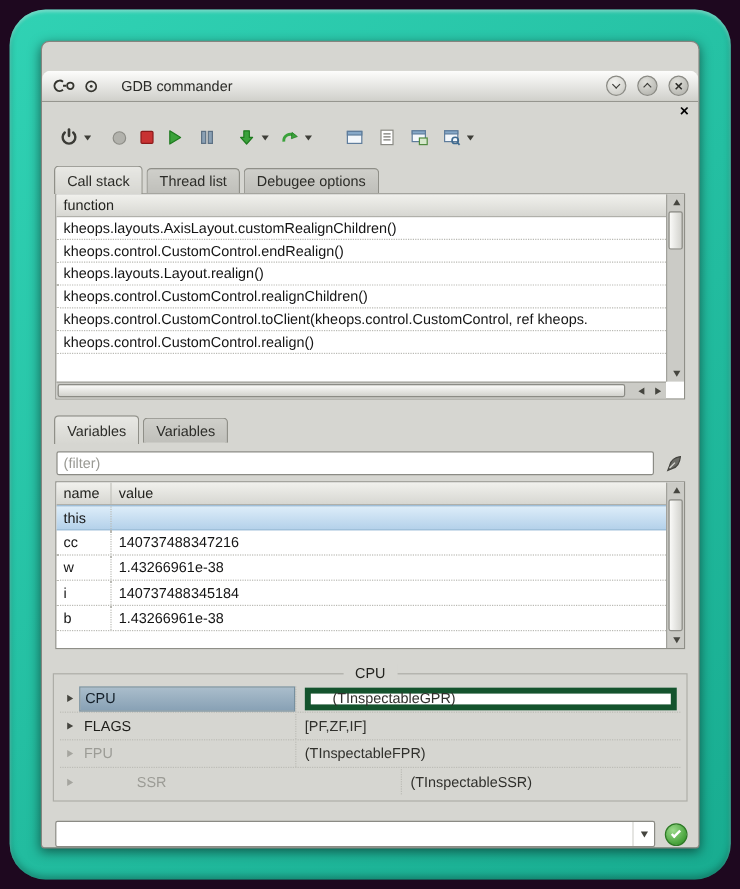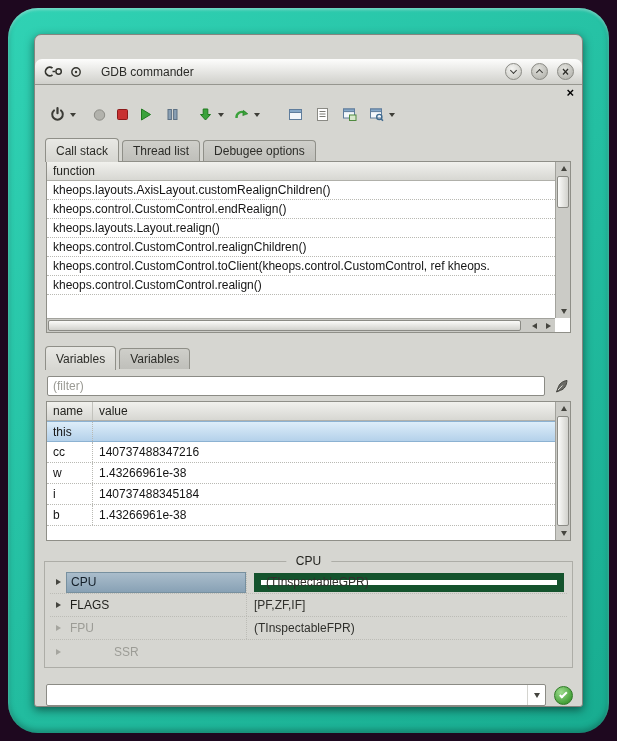--- a/index.html
+++ b/index.html
@@ -89,22 +89,22 @@
   .cpu-group{margin:20px 9px 0;border:1px solid #adada7;position:relative;padding:9px 5px 4px;}
   .cpu-legend{position:absolute;top:-8px;left:50%;transform:translateX(-50%);background:#d6d6d1;padding:0 10px;color:#23231f;}
   .cpu-row{display:flex;align-items:center;height:23px;border-bottom:1px dotted #bcbcb6;}
   .cpu-row:last-child{border-bottom:none;gap:44px;}
   .cpu-exp{width:16px;display:flex;justify-content:center;flex:0 0 16px;}
   .cpu-name{width:180px;flex:0 0 180px;height:21px;display:flex;align-items:center;padding-left:4px;color:#1e1e1a;}
   .cpu-value{flex:1;padding-left:7px;border-left:1px dotted #bcbcb6;height:21px;display:flex;align-items:center;color:#30302c;overflow:hidden;}
   .cpu-row.selected .cpu-name{background:linear-gradient(#aabdcb,#88a1b5);border:1px solid #77909f;color:#141f29;}
   .cpu-row.disabled .cpu-name{color:#9c9c96;}
   .cpu-row.disabled .tri.right{border-left-color:#a5a59f;}
-  .cpu-valuebox{flex:1;height:19px;border:7px solid #14532d;background:#fff;display:flex;align-items:center;
-                padding:0 5px;margin-right:3px;color:#30302c;}
+  .cpu-valuebox{flex:1;height:19px;border:5px solid #14532d;background:#fff;display:flex;align-items:center;
+                padding:0 18px;margin-right:3px;color:#30302c;}
 
   
   .cmd-row{margin:16px 9px 0 11px;display:flex;align-items:center;gap:8px;}
   .combo{flex:1;height:22px;border:1px solid #8b8b85;border-radius:2px;background:#fff;position:relative;}
   .combo-input{position:absolute;left:0;top:0;right:19px;height:100%;border:none;outline:none;background:transparent;
                font-family:"Liberation Sans",sans-serif;font-size:12px;padding:0 5px;}
   .combo-btn{position:absolute;right:0;top:0;width:18px;height:100%;display:flex;align-items:center;justify-content:center;
              border-left:1px solid #d4d4cf;}
   .ok-btn{width:19px;height:19px;flex:0 0 19px;border-radius:50%;
           background:radial-gradient(circle at 35% 30%,#9ddb8d,#46a23a 70%,#357f2b);
@@ -340,20 +340,21 @@
               </span>
             <div class="cpu-name">FPU</div>
             <div class="cpu-value">(TInspectableFPR)</div>
           </div>
 
           <div class="cpu-row disabled">
             <span class="cpu-exp">
                 <span class="tri right"></span>
               </span>
             <div class="cpu-name">SSR</div>
+            <div class="cpu-value">(TInspectableSSR)</div>
           </div>
         </div>
 
         <div class="cmd-row">
           <div class="combo">
             <input class="combo-input" type="text" value="" style="">
             <div class="combo-btn">
                 <span class="tri down"></span>
               </div>
           </div>

